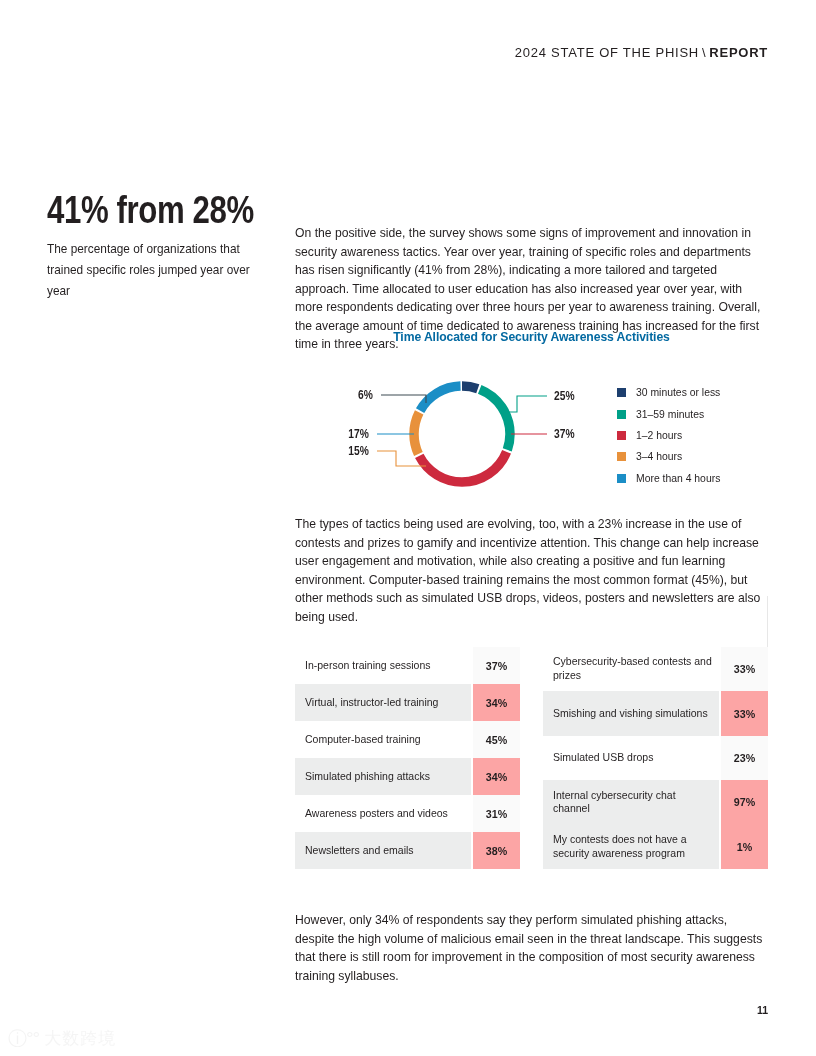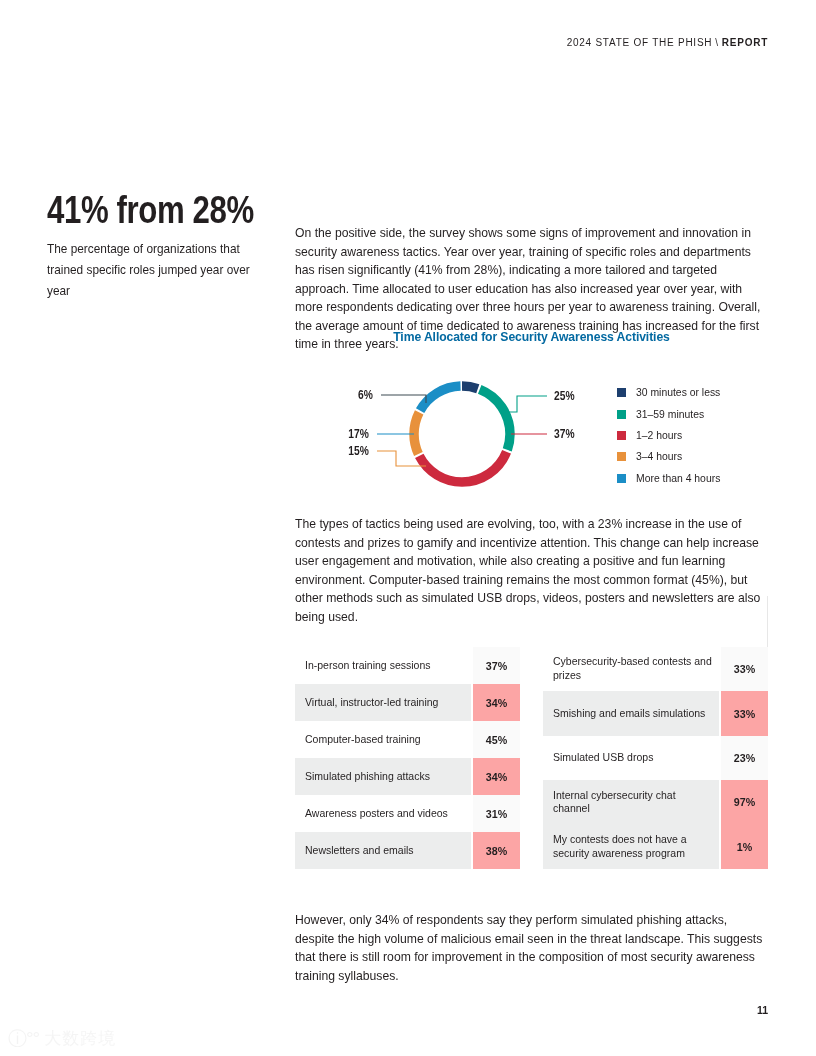--- a/index.html
+++ b/index.html
@@ -17,23 +17,23 @@
   }
 
   .page {
     position: absolute;
     inset: 0;
   }
 
   
   .running-head {
     position: absolute;
-    top: 37px;
+    top: 45px;
     right: 48px;
-    font-size: 10px;
+    font-size: 13px;
     letter-spacing: 0.75px;
     color: #231f20;
     white-space: nowrap;
   }
   .running-head .rh-left { font-weight: 400; }
   .running-head .rh-slash { font-weight: 400; padding: 0 3px; color:#231f20; }
   .running-head .rh-right { font-weight: 700; }
 
   
   .stat-block {
@@ -324,21 +324,21 @@
       </tbody>
     </table>
 
     <table class="stat-table">
       <tbody>
         <tr class="odd">
           <td class="label">Cybersecurity-based contests and prizes</td>
           <td class="value">33%</td>
         </tr>
         <tr class="even">
-          <td class="label">Smishing and emails simulations</td>
+          <td class="label">Smishing and vishing simulations</td>
           <td class="value">33%</td>
         </tr>
         <tr class="odd">
           <td class="label">Simulated USB drops</td>
           <td class="value">23%</td>
         </tr>
         <tr class="even">
           <td class="label">Internal cybersecurity chat channel</td>
           <td class="value">97%</td>
         </tr>

